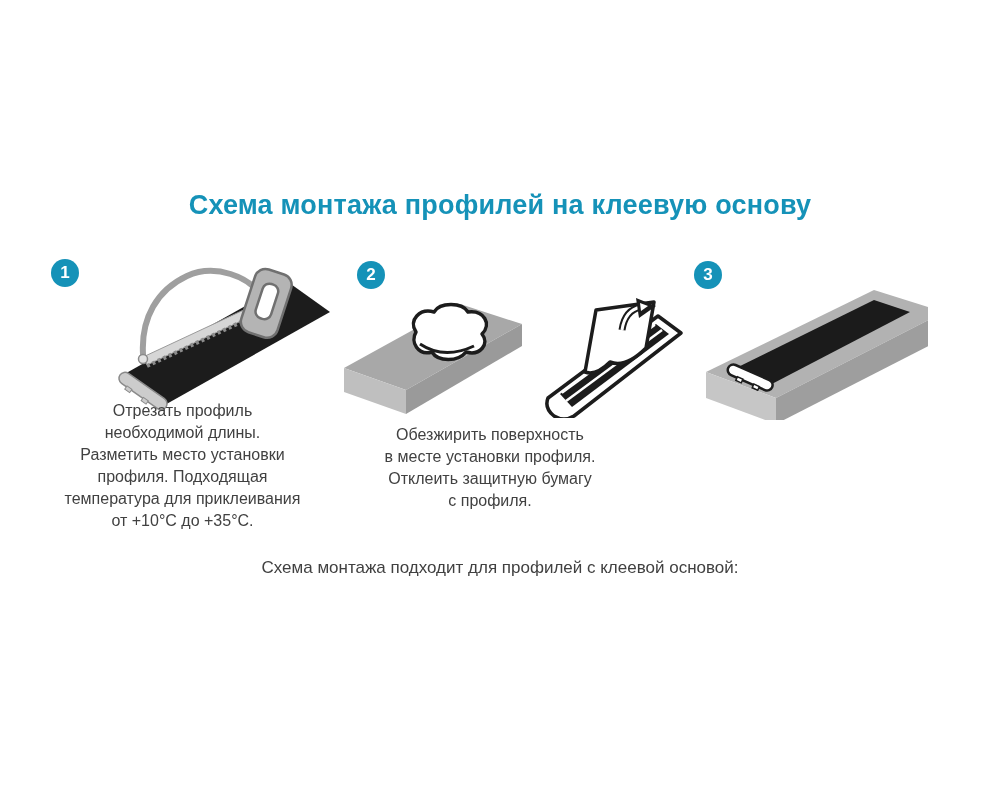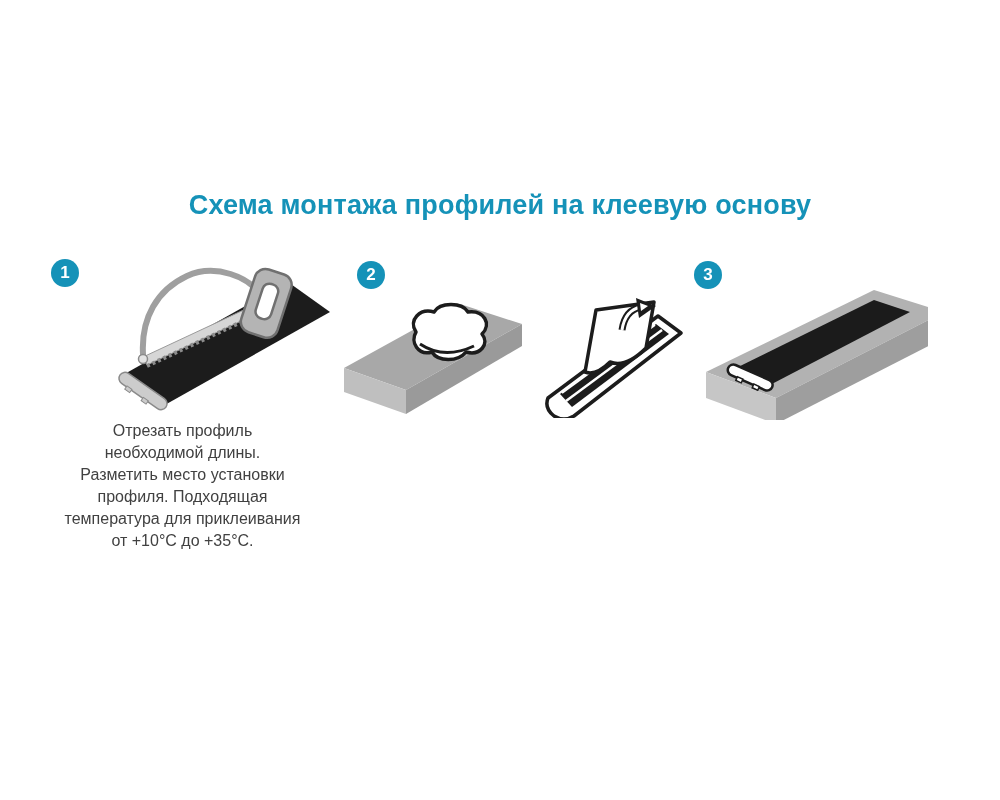--- a/index.html
+++ b/index.html
@@ -51,21 +51,21 @@
 
     <path d="M170,46 C156,18 118,8 92,20 C62,34 46,62 48,98" fill="none" stroke="#9f9f9f" stroke-width="6" stroke-linecap="round"></path>
     <circle cx="48" cy="103" r="4.5" fill="#e3e3e3" stroke="#8a8a8a" stroke-width="1.5"></circle>
 
     <g transform="rotate(18 170 48)">
       <rect x="152" y="14" width="38" height="66" rx="11" fill="#b4b4b4" stroke="#707070" stroke-width="2.5"></rect>
       <rect x="163" y="27" width="16" height="36" rx="7" fill="#ffffff" stroke="#707070" stroke-width="2.5"></rect>
     </g>
   </svg>
 
-  <p class="step-text" style="left:45px;top:420px;width:275px;">Отрезать профиль
+  <p class="step-text" style="left:45px;top:400px;width:275px;">Отрезать профиль
 необходимой длины.
 Разметить место установки
 профиля. Подходящая
 температура для приклеивания
 от +10°С до +35°С.</p>
 
   <div class="badge" style="left:357px;top:261px;">2</div>
 
   <svg class="illus" style="left:338px;top:276px;" width="345" height="142" viewBox="0 0 345 142">
 
@@ -91,20 +91,24 @@
     <path d="M247,96 L258,34 L316,26 L308,72 Q288,92 272,86 Q258,100 247,96 Z" fill="#ffffff" stroke="#1c1c1c" stroke-width="3.5" stroke-linejoin="round"></path>
 
     <g>
       <path d="M284,54 Q287,34 303,31" fill="none" stroke="#1c1c1c" stroke-width="7"></path>
       <path d="M284,54 Q287,34 303,31" fill="none" stroke="#ffffff" stroke-width="3"></path>
       <polygon points="298,22 318,30 301,42" fill="#1c1c1c"></polygon>
       <polygon points="302,27 310,30 303,35" fill="#ffffff"></polygon>
     </g>
   </svg>
 
+  <p class="step-text" style="left:360px;top:424px;width:260px;">Обезжирить поверхность
+в месте установки профиля.
+Отклеить защитную бумагу
+с профиля.</p>
 
   <div class="badge" style="left:694px;top:261px;">3</div>
 
   <svg class="illus" style="left:698px;top:278px;" width="282" height="142" viewBox="0 0 282 142">
 
     <g>
       <polygon points="8,94 176,12 246,34 78,120" fill="#b2b2b2"></polygon>
       <polygon points="8,94 8,120 78,146 78,120" fill="#c6c6c6"></polygon>
       <polygon points="78,120 78,146 246,60 246,34" fill="#9e9e9e"></polygon>
     </g>
@@ -113,15 +117,16 @@
 
     <g transform="rotate(24 52 100)">
       <rect x="28" y="94" width="48" height="11" rx="5.5" fill="#ffffff" stroke="#1c1c1c" stroke-width="2.5"></rect>
       <rect x="40" y="104" width="6" height="4" fill="#ffffff" stroke="#1c1c1c" stroke-width="1.5"></rect>
       <rect x="58" y="104" width="6" height="4" fill="#ffffff" stroke="#1c1c1c" stroke-width="1.5"></rect>
     </g>
   </svg>
 
 
   <div class="footer">
+    <div>Схема монтажа подходит для профилей с клеевой основой:</div>
   </div>
 
 </div>
 
 </body></html>

